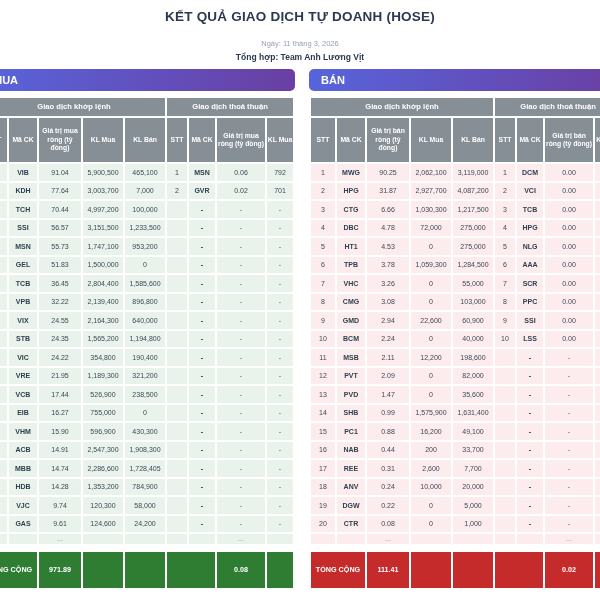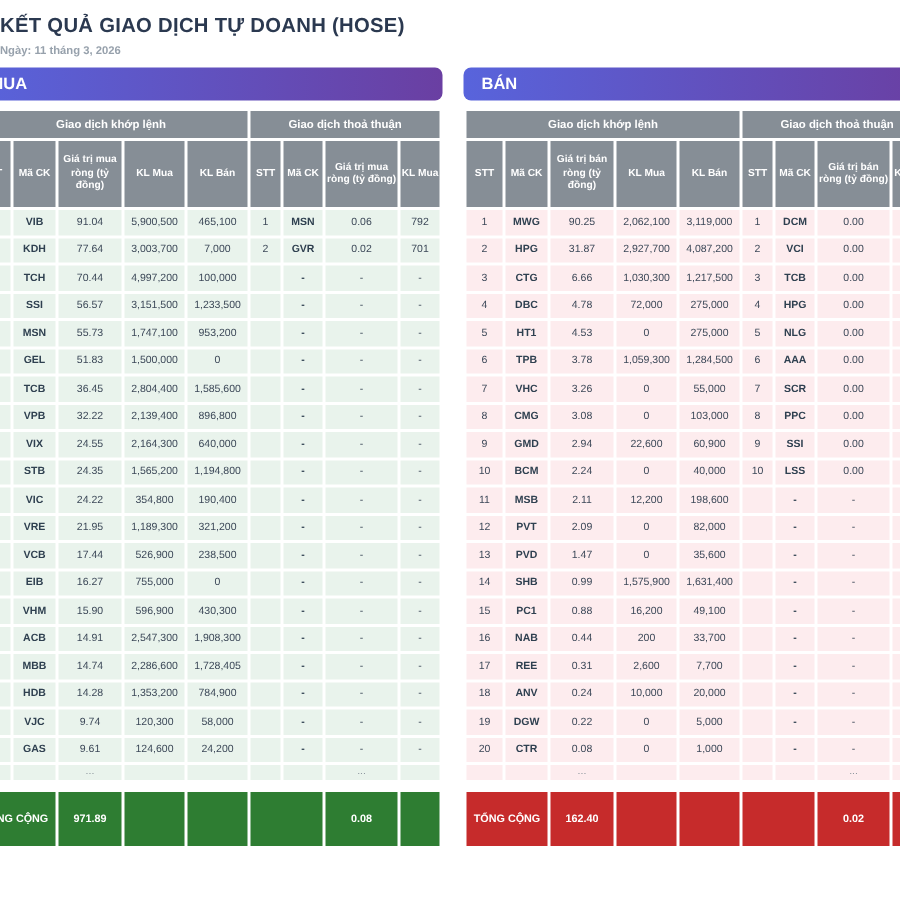--- a/index.html
+++ b/index.html
@@ -1,23 +1,23 @@
 <!DOCTYPE html>
 <html><head>
 <meta charset="utf-8">
 <style>
   html,body{margin:0;padding:0;}
   body{
     width:600px;height:600px;overflow:hidden;background:#ffffff;
     font-family:"Liberation Sans", sans-serif;
   }
   .page{width:600px;height:600px;overflow:hidden;position:relative;background:#fff;}
-  .report-header{text-align:left;padding-top:9px;}
+  .report-header{text-align:center;padding-top:9px;}
   .report-title{font-size:13.5px;font-weight:bold;color:#2b3950;letter-spacing:.2px;}
-  .report-date{font-size:7.5px;color:#97a1ac;margin-top:5px;font-weight:bold;}
+  .report-date{font-size:7.5px;color:#97a1ac;margin-top:15px;}
   .report-source{font-size:8.5px;font-weight:bold;color:#2b3950;margin-top:4px;}
 
   .crop{width:648px;margin-left:-19px;display:flex;gap:14px;margin-top:7px;}
   .panel{flex:0 0 314px;width:314px;}
   .panel-bar{
     height:22px;border-radius:5px;box-sizing:border-box;
     background:linear-gradient(90deg,#5864dc,#6a3fa2);
     color:#fff;font-weight:bold;font-size:11px;line-height:22px;padding-left:12px;
   }
   table{border-collapse:separate;border-spacing:2px;table-layout:fixed;width:314px;margin-top:5px;}
@@ -40,20 +40,21 @@
     height:34px;font-size:7.2px;line-height:1.3;white-space:normal;
   }
 </style>
 </head>
 <body>
 
 <div class="page">
   <div class="report-header">
     <div class="report-title">KẾT QUẢ GIAO DỊCH TỰ DOANH (HOSE)</div>
     <div class="report-date">Ngày: 11 tháng 3, 2026</div>
+    <div class="report-source">Tổng hợp: Team Anh Lương Vịt</div>
   </div>
 
   <div class="crop">
 
     <section class="panel" style="--row-bg: #e9f3ec; --accent: #2e7d32;">
       <div class="panel-bar">MUA</div>
       <table>
         <colgroup>
           <col style="width:24px">
             <col style="width:28px">
@@ -615,21 +616,21 @@
             <col style="width:40px">
             <col style="width:40px">
           <col style="width:20px">
             <col style="width:26px">
             <col style="width:48px">
             <col style="width:26px">
         </colgroup>
         <tbody>
             <tr>
           <td colspan="2">TỔNG CỘNG</td>
-          <td>162.40</td>
+          <td>111.41</td>
           <td></td>
           <td></td>
           <td colspan="2"></td>
           <td>0.02</td>
           <td></td>
         </tr>
       </tbody>
         </table>
     </section>
 

